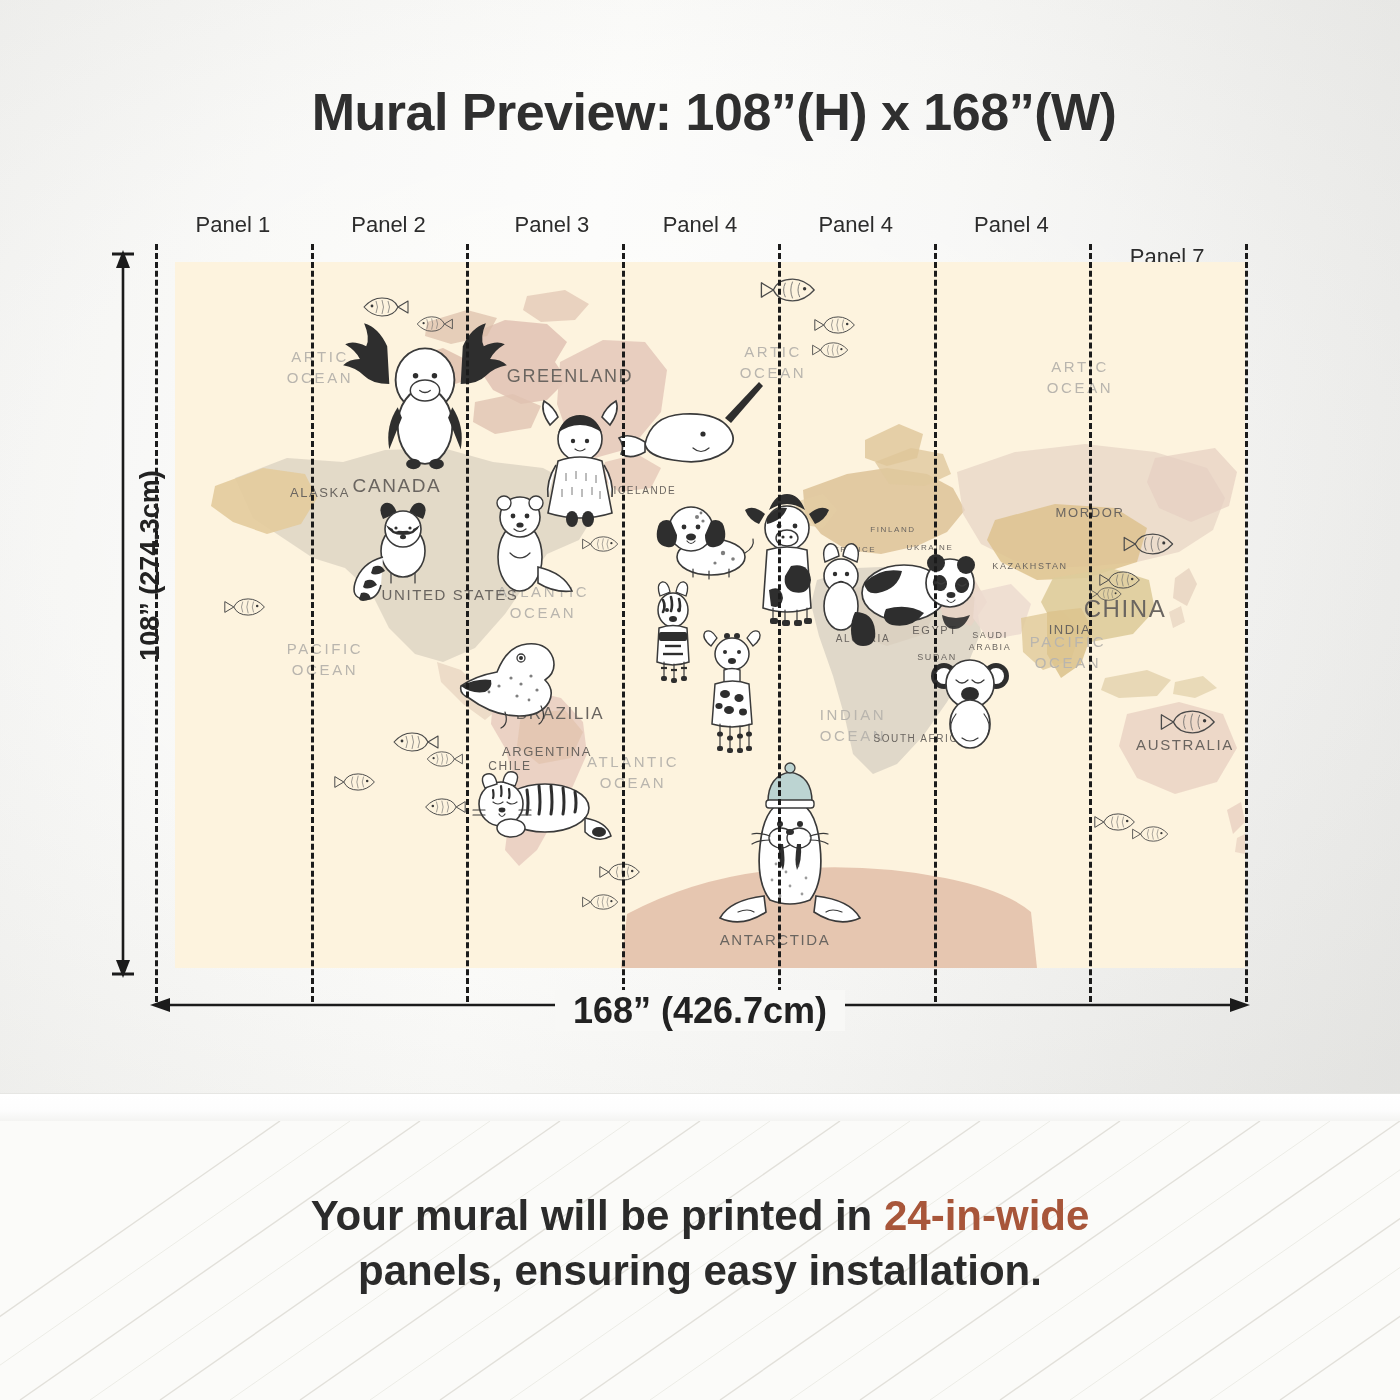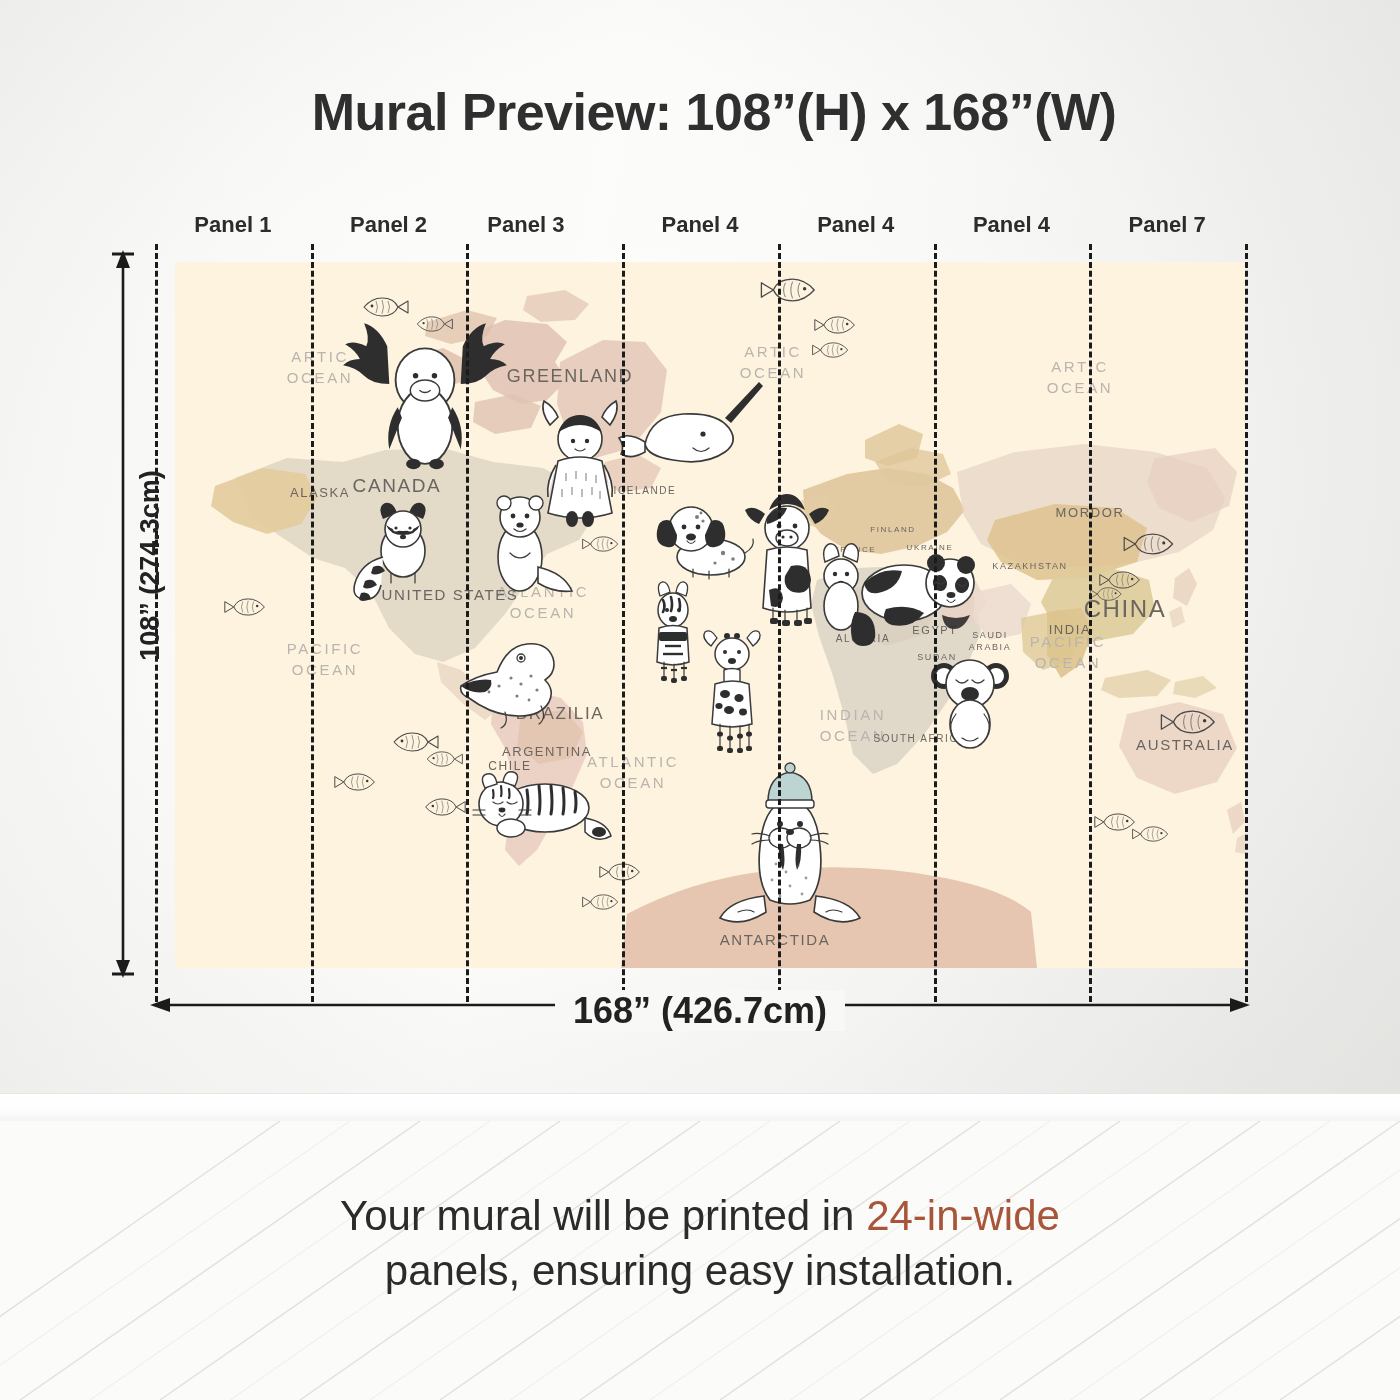--- a/index.html
+++ b/index.html
@@ -53,21 +53,21 @@
     color: #2f2f2f;
     text-shadow: 0 1px 1px rgba(255,255,255,0.8);
     padding-left: 28px;
   }
 
   
   .panel-labels { position: absolute; left: 155px; top: 212px; width: 1090px; height: 34px; }
   .panel-label {
     position: absolute; top: 0;
     text-align: center;
-    font-size: 22px; font-weight: 700; color: #2c2c2c;
+    font-size: 22px; font-weight: 400; color: #2c2c2c;
     width: 155.7px;
   }
 
   
   .mural {
     position: absolute; left: 175px; top: 262px;
     width: 1070px; height: 706px;
     background: #f97316;
     overflow: hidden;
   }
@@ -93,43 +93,43 @@
     position: absolute; left: 0; top: 0; width: 1100px; text-align: center;
     font-size: 36px; font-weight: 700; color: #222;
     background: transparent;
   }
   .dim-h-label span { background: #f8f8f6; padding: 0 18px; }
 
   
   .caption {
     position: absolute; left: 0; top: 1188px; width: 1400px;
     text-align: center;
-    font-size: 42px; font-weight: 400; line-height: 1.32;
+    font-size: 42px; font-weight: 700; line-height: 1.32;
     color: #2b2b2b;
   }
   .caption .accent { color: #a8563a; }
 </style>
 </head>
 <body>
 
 <div id="stage">
 
   <div class="wall"></div>
   <div class="wall-vignette"></div>
 
   <div class="title">Mural Preview: 108”(H) x 168”(W)</div>
 
   <div class="panel-labels" id="panel-labels">
       <div class="panel-label" style="left: 0px; width: 155.714px;">Panel 1</div>
       <div class="panel-label" style="left: 155.714px; width: 155.714px;">Panel 2</div>
-      <div class="panel-label" style="left: 293px; width: 155.714px;">Panel 3</div>
+      <div class="panel-label" style="left: 319px; width: 155.714px;">Panel 3</div>
       <div class="panel-label" style="left: 467.143px; width: 155.714px;">Panel 4</div>
       <div class="panel-label" style="left: 622.857px; width: 155.714px;">Panel 4</div>
       <div class="panel-label" style="left: 778.571px; width: 155.714px;">Panel 4</div>
-      <div class="panel-label" style="left: 934.286px; width: 155.714px;">Panel 7</div>
+      <div class="panel-label" style="left: 934.286px; width: 155.714px; margin-top: 32px;">Panel 7</div>
     </div>
 
   <div class="mural">
     <svg width="1070" height="706" viewBox="0 0 1070 706" xmlns="http://www.w3.org/2000/svg">
       <defs>
         <style>
           .lbl  { font-family:"Liberation Sans",sans-serif; fill:#6a6560; letter-spacing:1.6px; }
           .ocn  { font-family:"Liberation Sans",sans-serif; fill:#b9b5ae; letter-spacing:2.6px; font-size:15px; }
           .ln   { fill:none; stroke:#3a3a3a; stroke-width:1.6; stroke-linecap:round; stroke-linejoin:round; }
           .lnT  { fill:none; stroke:#3a3a3a; stroke-width:1.2; stroke-linecap:round; stroke-linejoin:round; }

